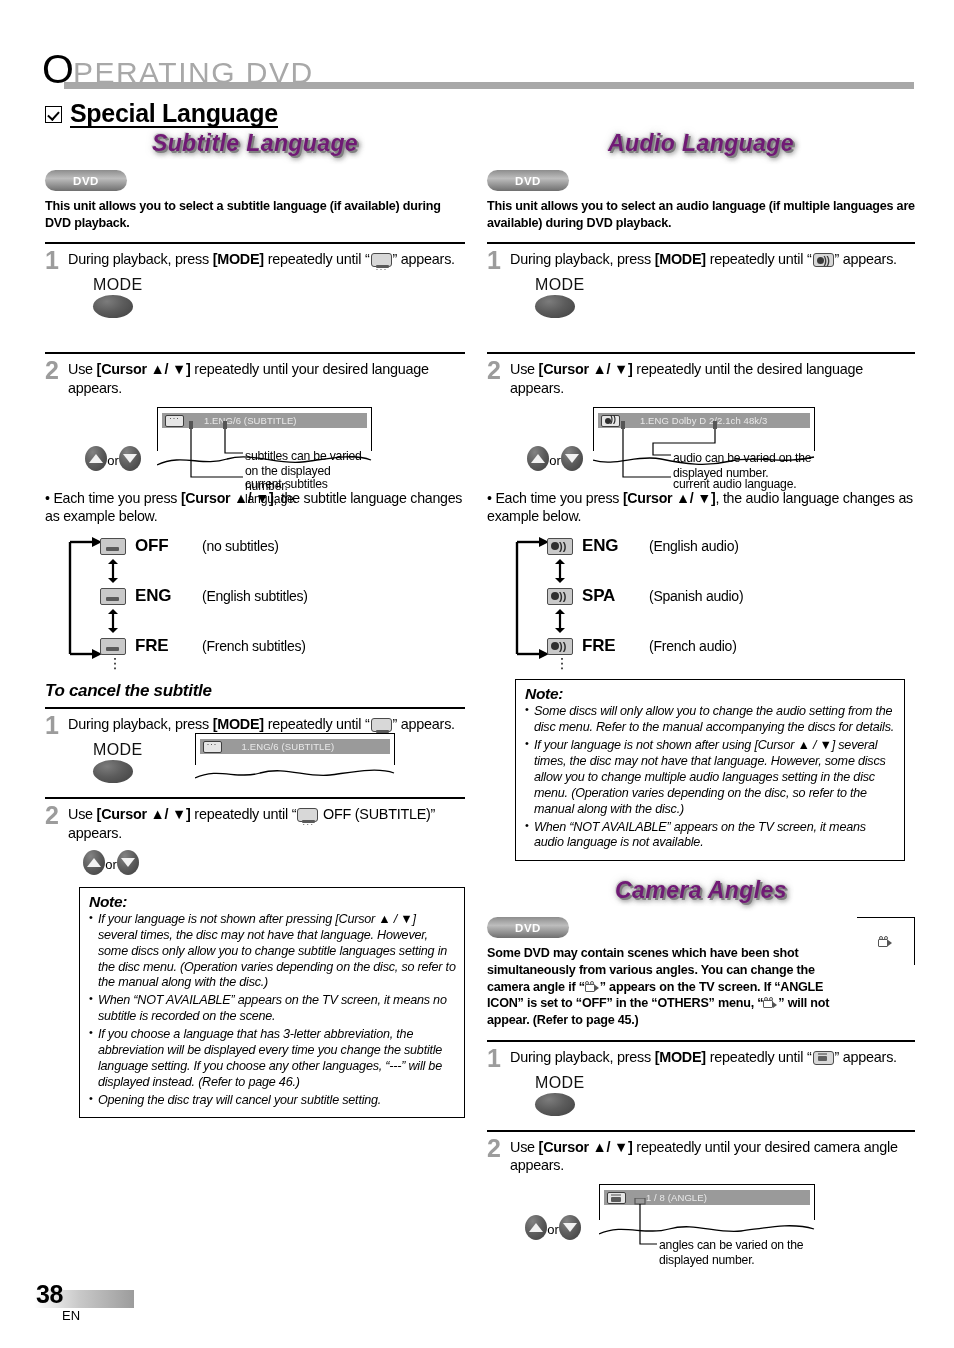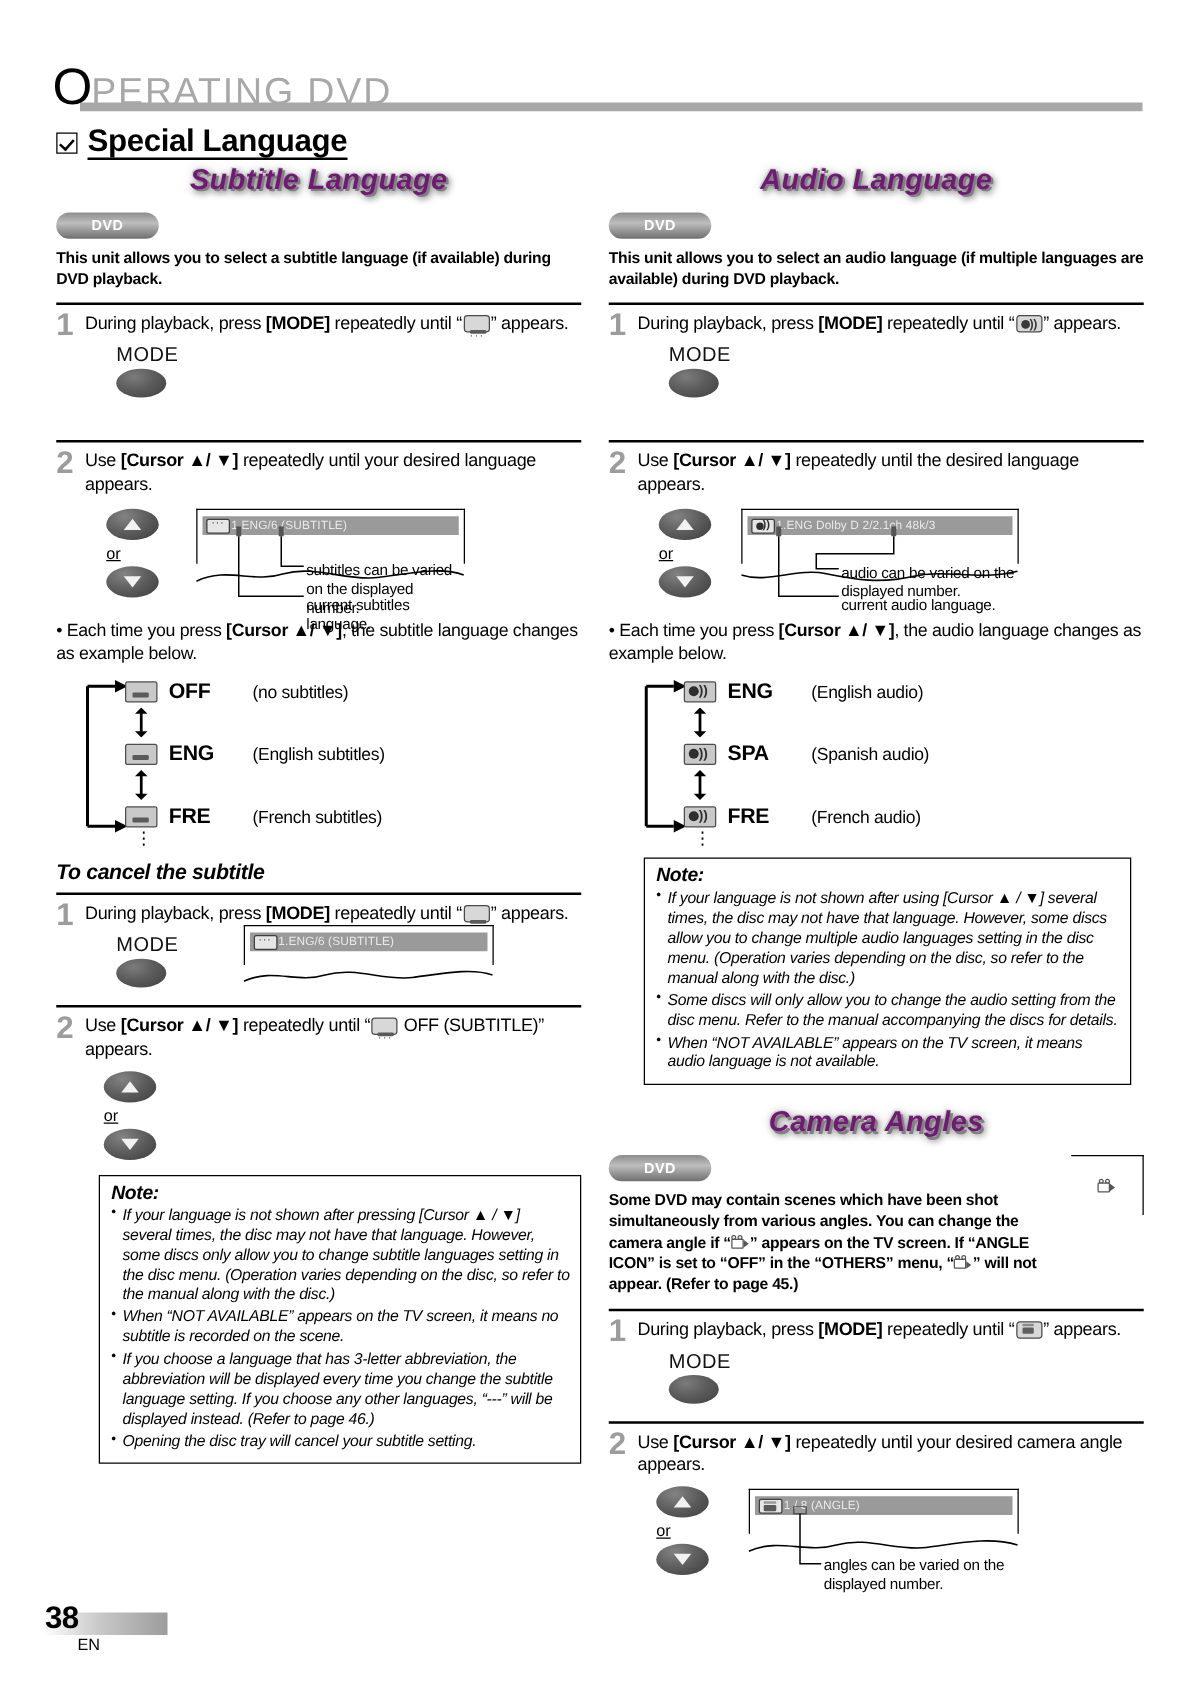--- a/index.html
+++ b/index.html
@@ -139,39 +139,39 @@
 
   
   .mode-btn-wrap { margin-left:48px; margin-top:4px; }
   .mode-label { font-size:16px; letter-spacing:.4px; color:#111; margin-bottom:1px; }
   .mode-oval {
     width:40px; height:23px; border-radius:50%;
     background: radial-gradient(ellipse at 35% 28%, #7c7c7c 0%, #5c5c5c 45%, #3f3f3f 100%);
   }
 
   
-  .cursor-group { display:flex; flex-direction:column; align-items:flex-start; width:56px;text-decoration:underline; }
+  .cursor-group { display:flex; flex-direction:row; align-items:flex-end; width:56px; }
   .cur-oval {
     width:42px; height:25px; border-radius:50%;
     background: radial-gradient(ellipse at 35% 25%, #838383 0%, #5d5d5d 48%, #3b3b3b 100%);
     display:flex; align-items:center; justify-content:center;
   }
   .tri-up { width:0;height:0; border-left:7px solid transparent; border-right:7px solid transparent; border-bottom:9px solid #f2f2f2; }
   .tri-dn { width:0;height:0; border-left:7px solid transparent; border-right:7px solid transparent; border-top:9px solid #f2f2f2; }
   .or-lbl { font-size:13px; margin:3px 0; }
 
   
   .osd-fig { position:relative; }
   .osd-frame {
     border:1.3px solid #000; border-bottom:none;
     padding:5px 4px 12px 4px; background:#fff; position:relative;
   }
   .osd-bar {
     background:#9a9a9a; height:15px; display:flex; align-items:center;
-    padding-left:3px; gap:1px;
+    padding-left:3px; gap:20px;
   }
   .osd-chip {
     width:19px; height:12px; background:#e6e6e6; border:1.2px solid #3e3e3e;
     border-radius:2px; position:relative; flex:none;
   }
   .osd-chip.sub::after{ content:"\00B7\00B7\00B7"; position:absolute; left:3px; top:-3px; font-size:9px; color:#444; letter-spacing:.5px;}
   .osd-chip.aud::before{ content:""; position:absolute; left:2.5px; top:2.5px; width:6px;height:6px;border-radius:50%;background:#2e2e2e;}
   .osd-chip.aud::after{ content:"))"; position:absolute; left:8px; top:-2px; font-size:9px; color:#2e2e2e; font-weight:bold;}
   .osd-chip.ang::before{ content:""; position:absolute; left:3px; top:4px; width:10px;height:5px;background:#5a5a5a;border-radius:1px;}
   .osd-chip.ang::after{ content:""; position:absolute; left:3px; top:1px; width:10px;height:2.5px;background:#9a9a9a;}
@@ -529,22 +529,22 @@
         <span class="cyc-name">FRE</span>
         <span class="cyc-desc">(French audio)</span>
       </div>
       <div style="font-size:14px; letter-spacing:3px; margin-left:8px; line-height:.6;">⋮</div>
     </div>
   </div>
 
   <div class="note-box" style="margin-top:12px; margin-left:28px; width:390px;">
     <div class="note-title">Note:</div>
     <ul class="note-list">
+      <li>Some discs will only allow you to change the audio setting from the disc menu. Refer to the manual accompanying the discs for details.</li>
       <li>If your language is not shown after using [Cursor ▲ / ▼] several times, the disc may not have that language. However, some discs allow you to change multiple audio languages setting in the disc menu. (Operation varies depending on the disc, so refer to the manual along with the disc.)</li>
-      <li>Some discs will only allow you to change the audio setting from the disc menu. Refer to the manual accompanying the discs for details.</li>
       <li>When “NOT AVAILABLE” appears on the TV screen, it means audio language is not available.</li>
     </ul>
   </div>
 
   <div class="banner" style="margin-top:16px;">
     <span class="banner-text">Camera Angles</span>
   </div>
 
   <div style="position:relative;">
     <div class="dvd-pill">

